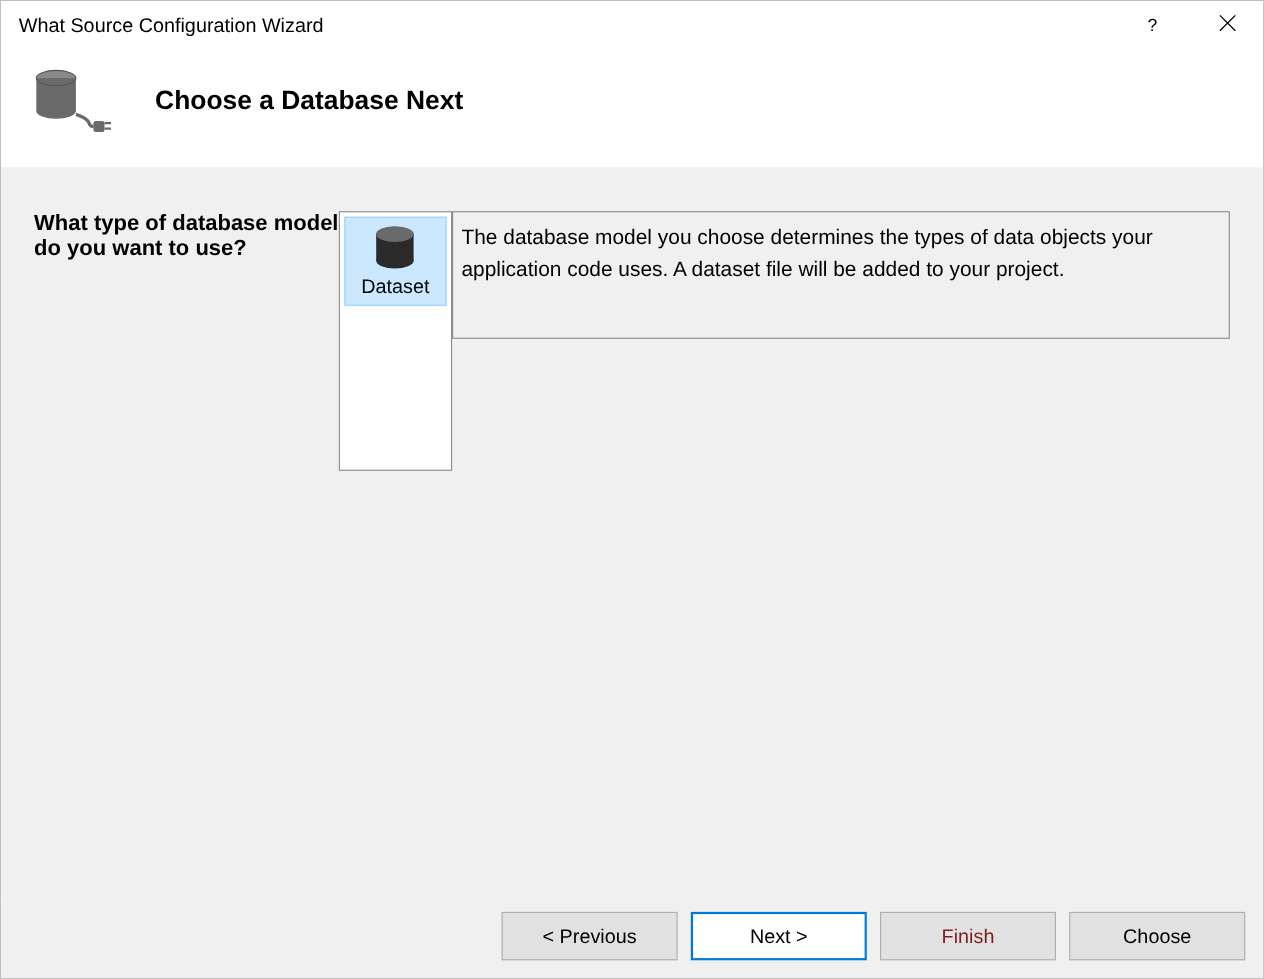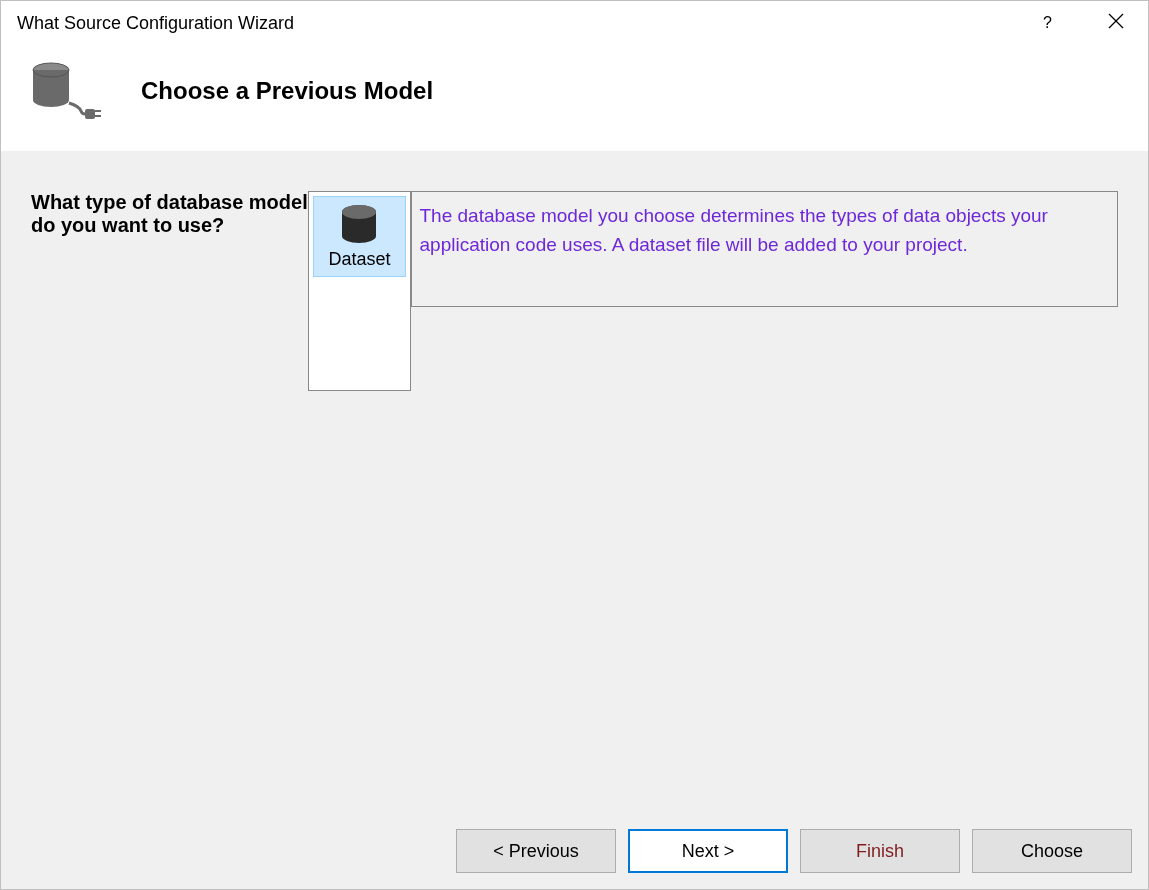--- a/index.html
+++ b/index.html
@@ -69,21 +69,21 @@
     }
     .question {
       font-size: 20px;
       font-weight: 600;
       color: #000;
       margin-bottom: 14px;
     }
     .model-list {
       background: #ffffff;
       border: 1px solid #888;
-      height: 200px;
+      height: 236px;
       padding: 4px;
       margin-bottom: 16px;
     }
     .model-item {
       display: inline-flex;
       flex-direction: column;
       align-items: center;
       padding: 6px 14px;
       background: #cce8ff;
       border: 1px solid #99d1ff;
@@ -96,21 +96,21 @@
     }
     .model-item-label {
       font-size: 18px;
       color: #000;
     }
     .description-box {
       background: #f0f0f0;
       border: 1px solid #888;
       padding: 10px 8px;
       font-size: 19px;
-      color: #6d28d9;
+      color: #000000;
       height: 116px;
       line-height: 1.5;
     }
     .footer {
       background: #f0f0f0;
       padding: 12px 16px 16px 16px;
       display: flex;
       justify-content: flex-end;
       gap: 12px;
     }
@@ -155,21 +155,21 @@
       <ellipse cx="22" cy="9" rx="18" ry="7" fill="#8a8a8a"></ellipse>
       <rect x="4" y="9" width="36" height="30" fill="#6a6a6a"></rect>
       <ellipse cx="22" cy="39" rx="18" ry="7" fill="#6a6a6a"></ellipse>
       <ellipse cx="22" cy="9" rx="18" ry="7" fill="none" stroke="#555" stroke-width="1"></ellipse>
       <path d="M 40 42 Q 50 45 52 50 Q 53 53 56 53" fill="none" stroke="#6a6a6a" stroke-width="3"></path>
       <rect x="56" y="48" width="10" height="10" rx="2" fill="#6a6a6a"></rect>
       <line x1="66" y1="50" x2="72" y2="50" stroke="#6a6a6a" stroke-width="2"></line>
       <line x1="66" y1="55" x2="72" y2="55" stroke="#6a6a6a" stroke-width="2"></line>
     </svg>
   </div>
-  <div class="header-title">Choose a Previous Model</div>
+  <div class="header-title">Choose a Database Next</div>
 </div>
 
 <div class="content">
   <div class="question">What type of database model do you want to use?</div>
   <div class="model-list">
     <div class="model-item">
       <div class="model-item-icon">
         <svg width="42" height="42" viewBox="0 0 42 42">
           <ellipse cx="21" cy="9" rx="17" ry="7" fill="#4a4a4a"></ellipse>
           <rect x="4" y="9" width="34" height="24" fill="#2a2a2a"></rect>

